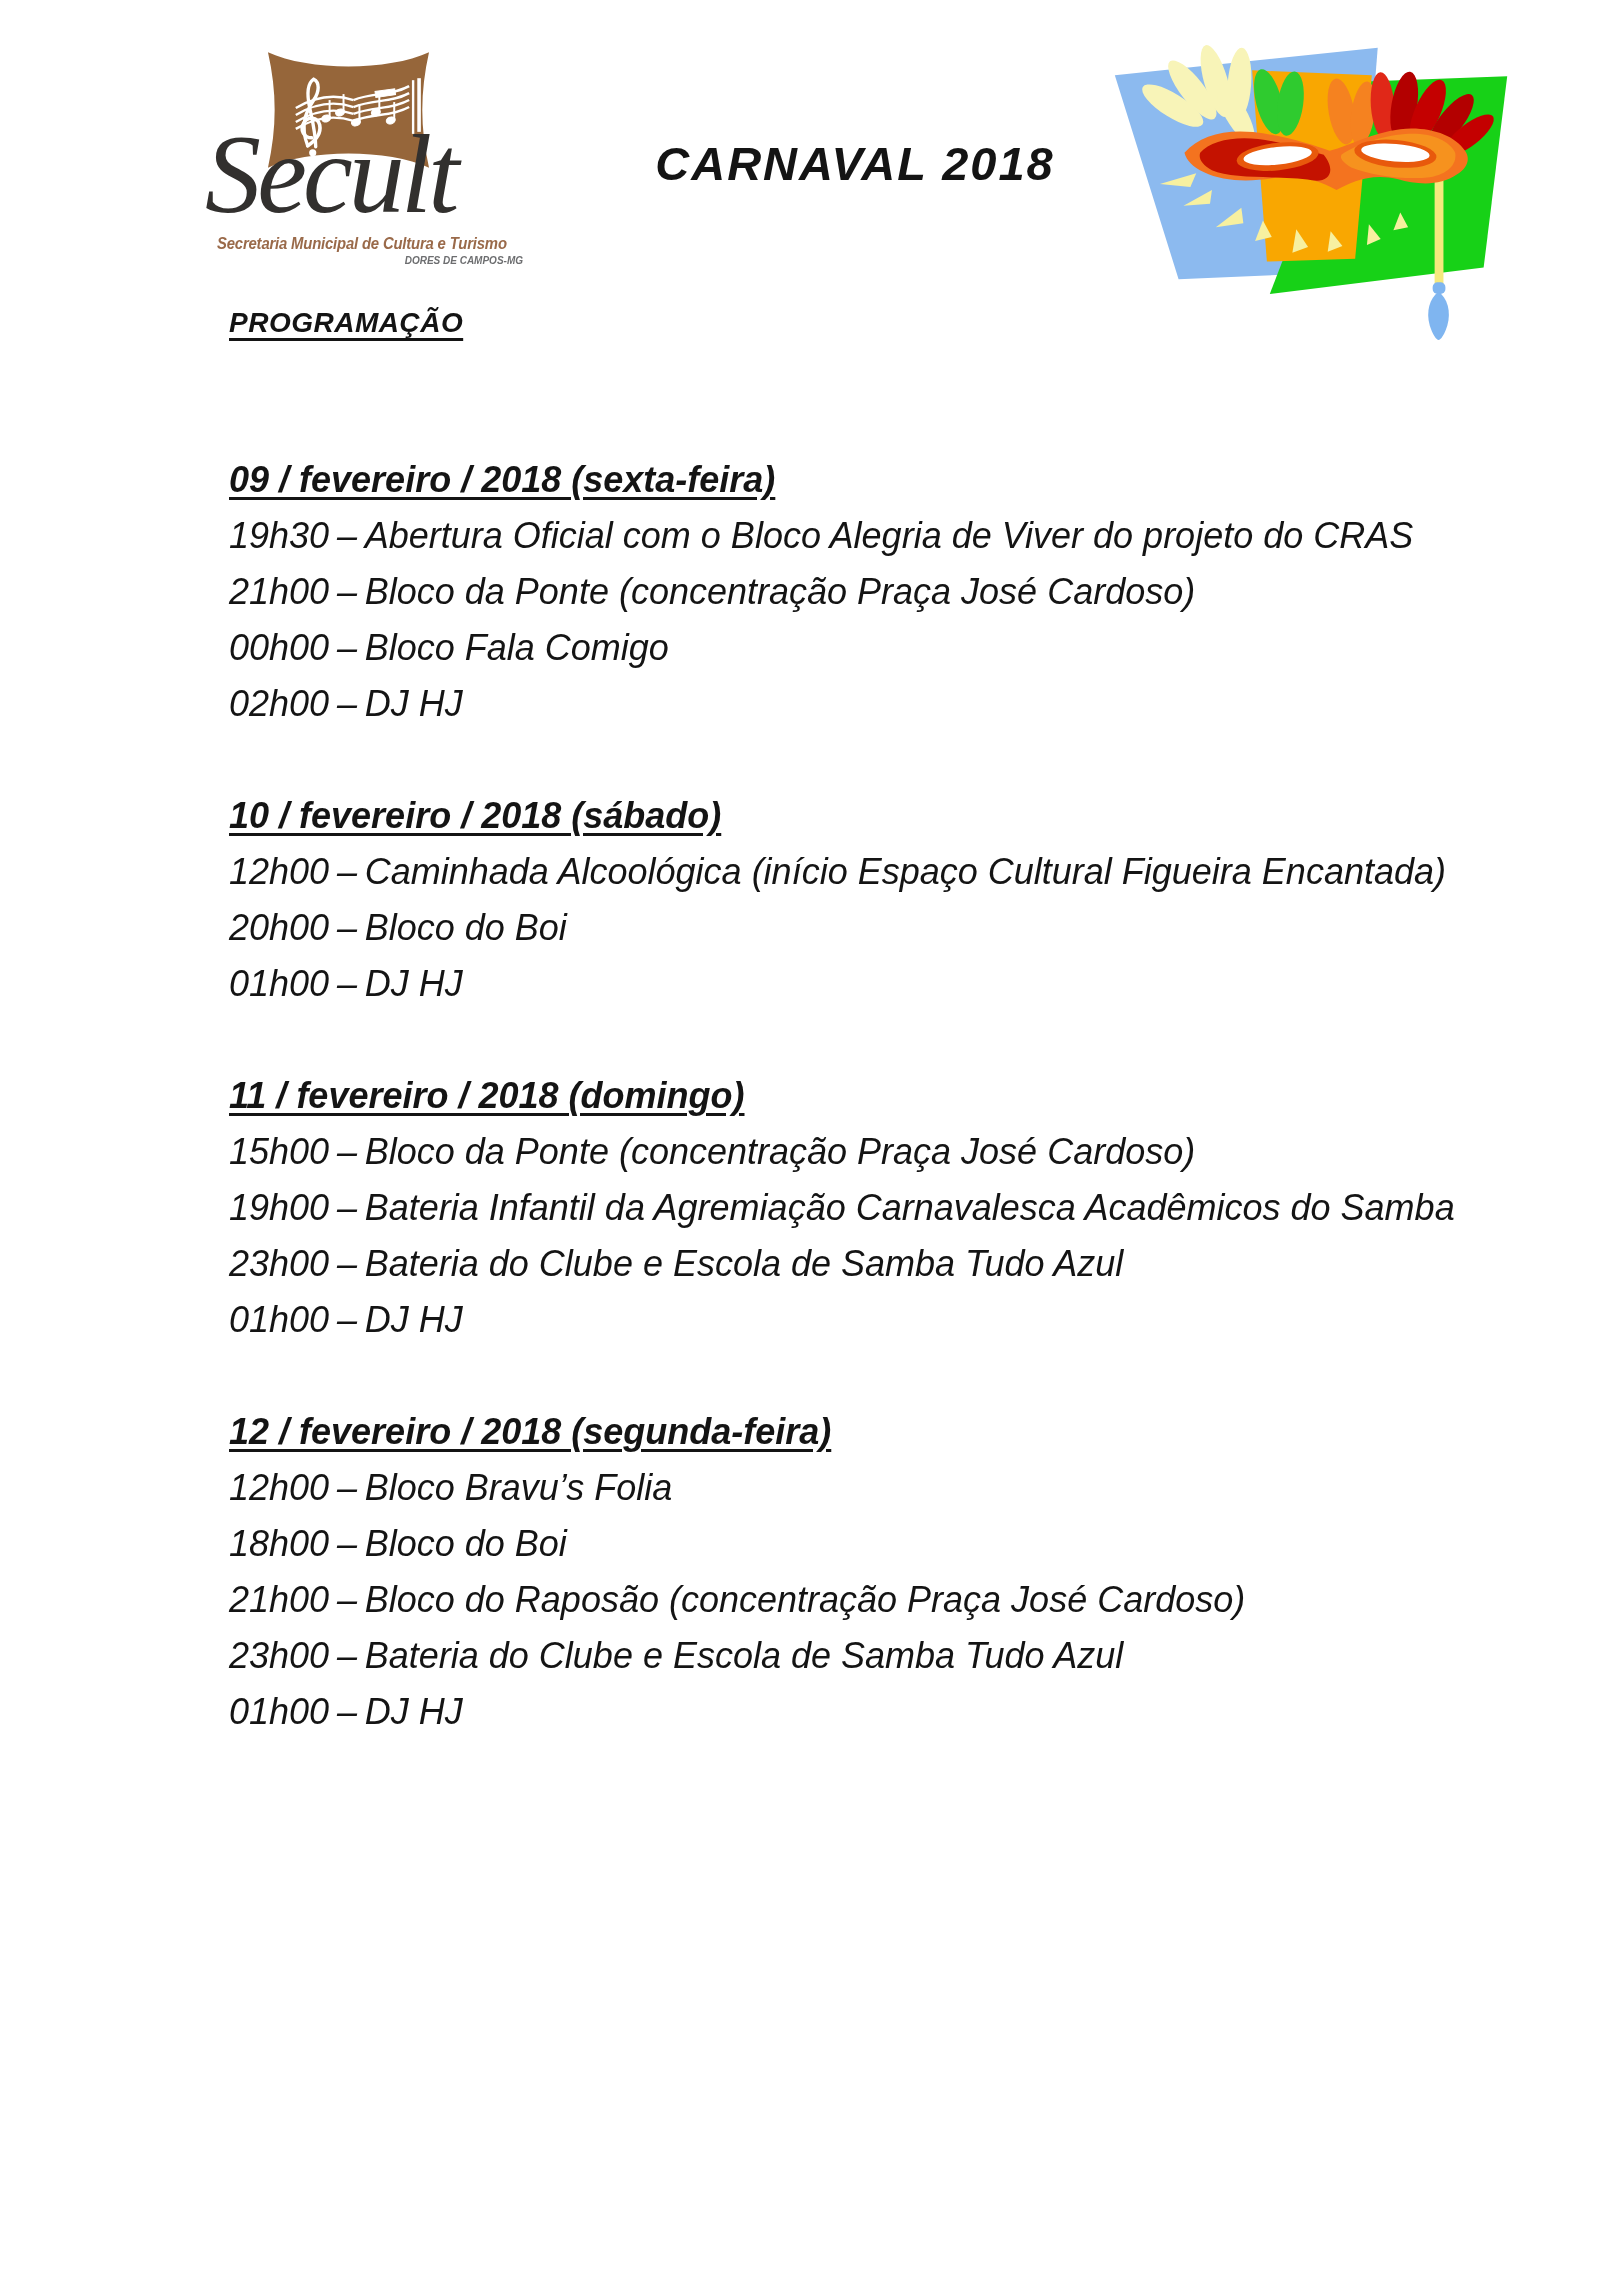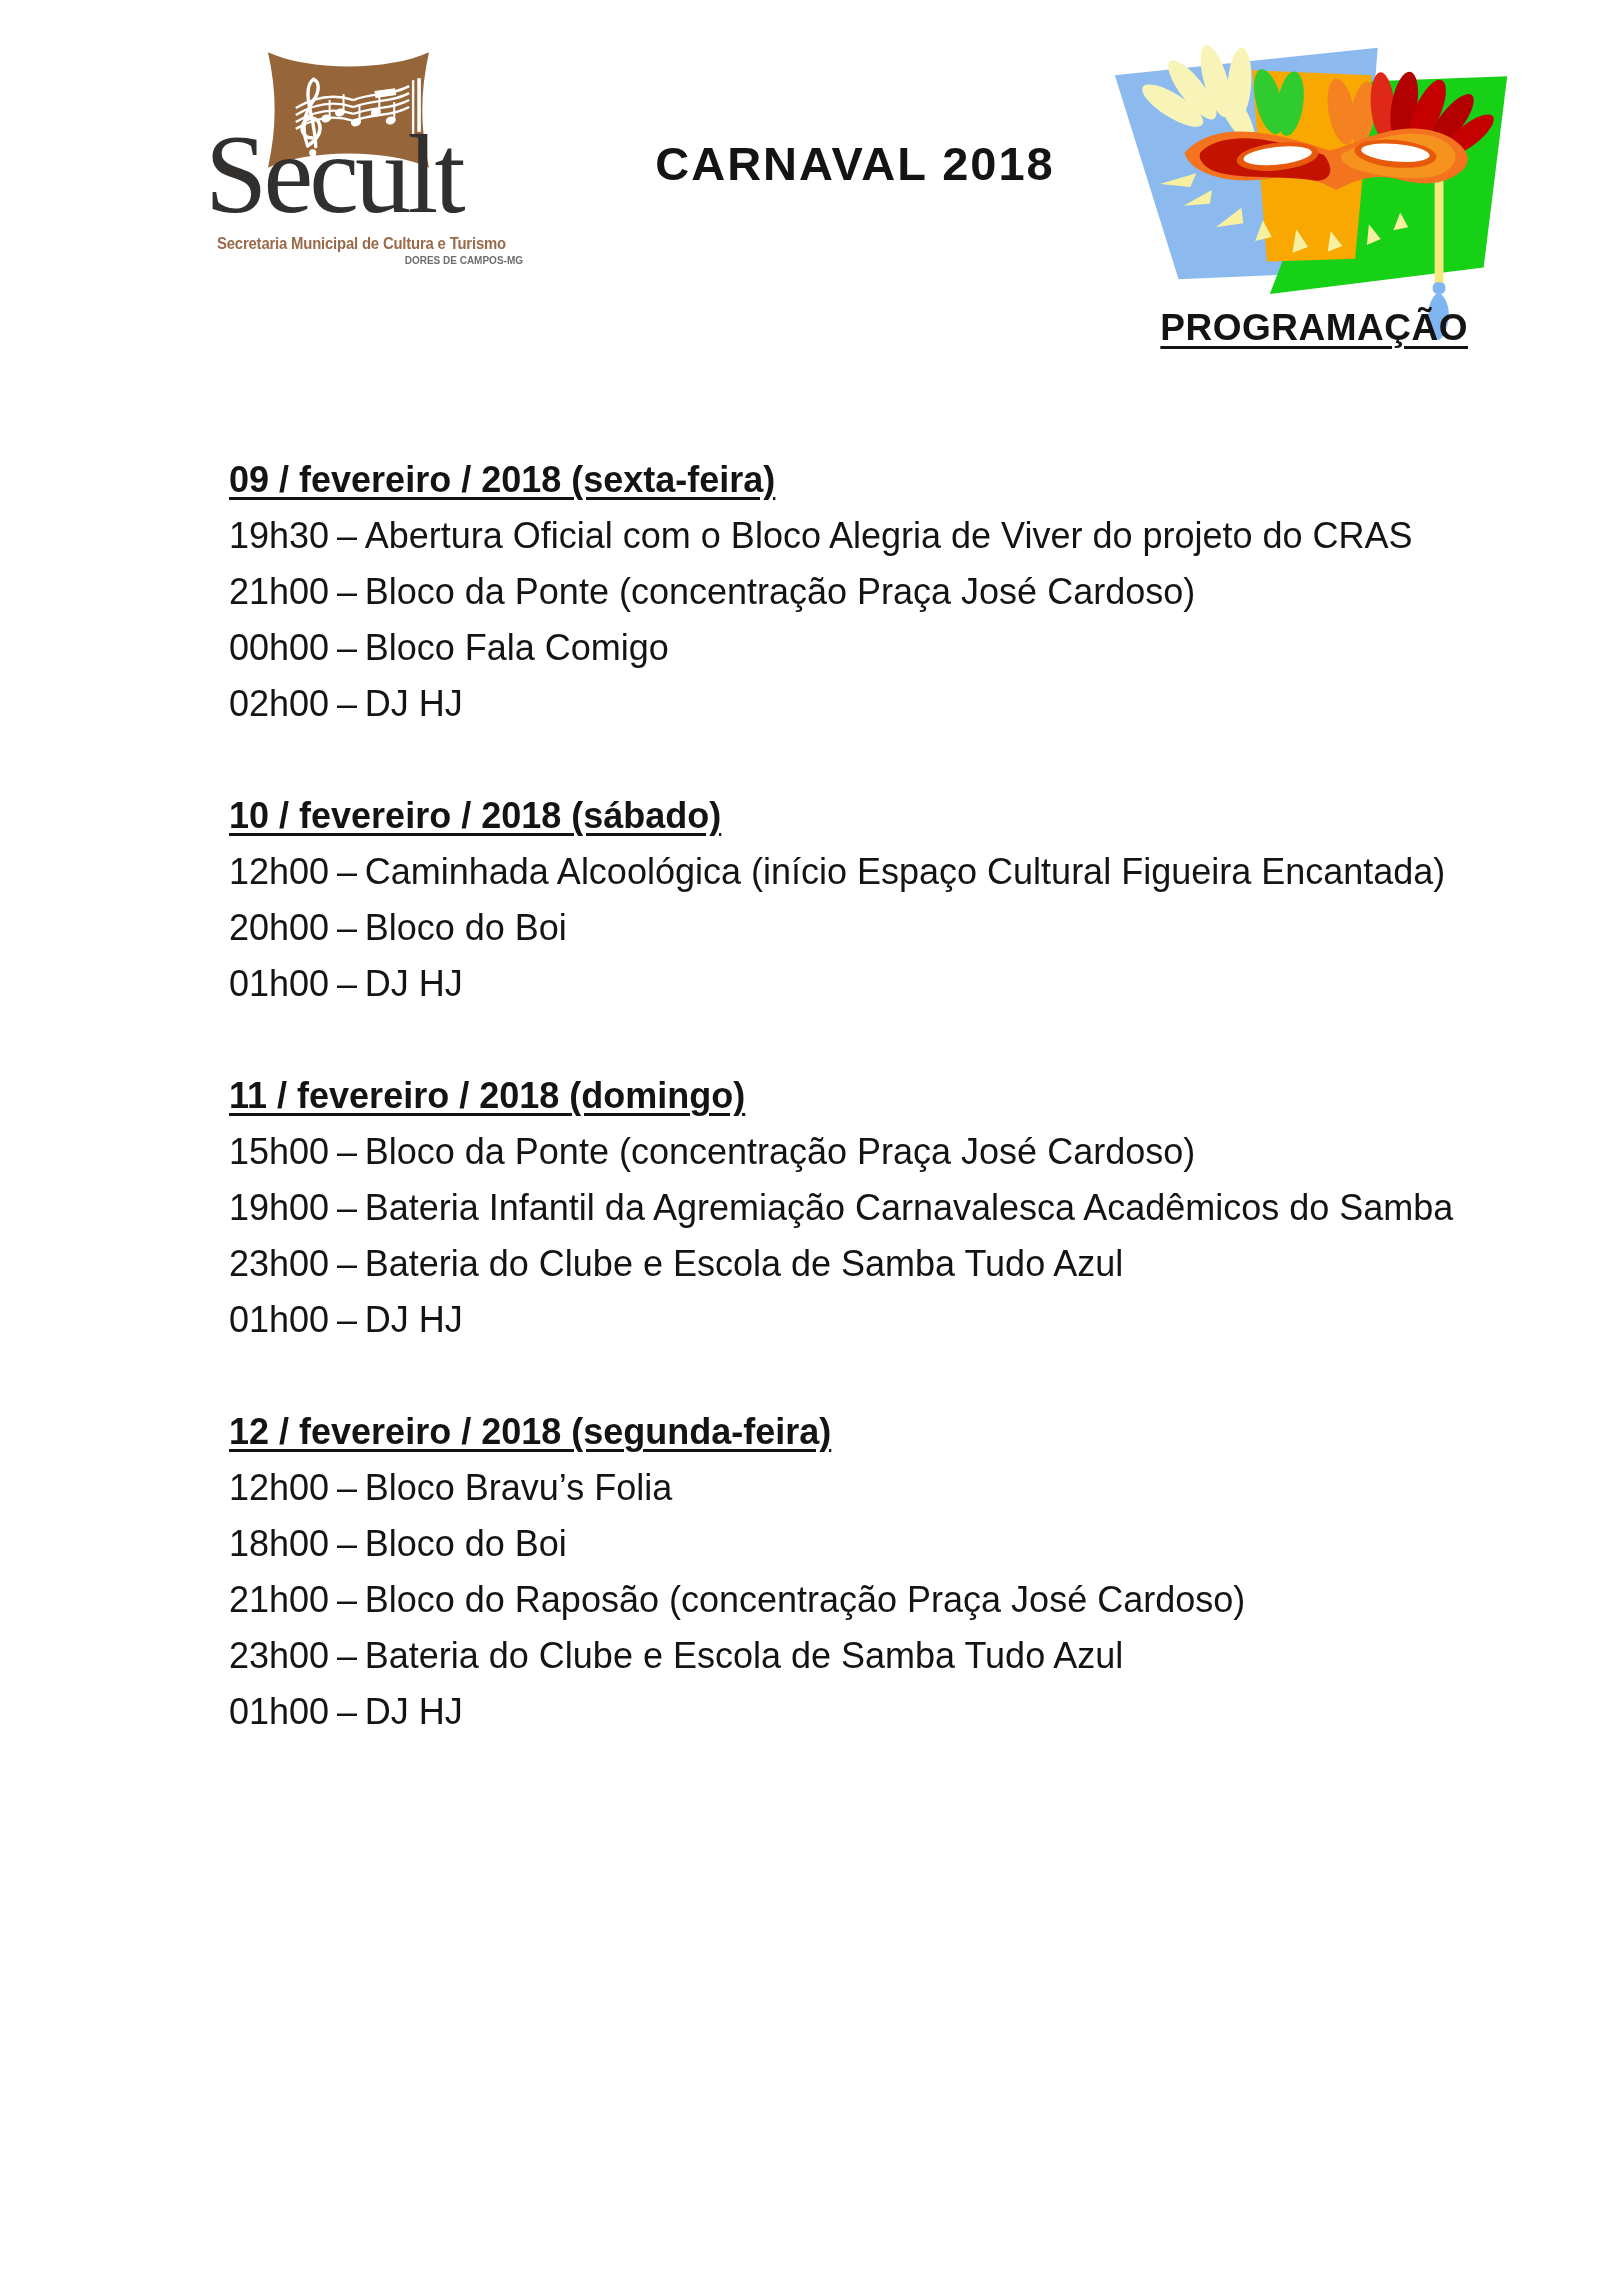--- a/index.html
+++ b/index.html
@@ -25,20 +25,21 @@
     --c-handle_blue:#7fb5f0;
   }
   html,body{margin:0;padding:0;background:#ffffff;}
   .page{
     position:relative;
     width:1620px;height:2136px;
     background:#ffffff;
     font-family:"Liberation Sans", sans-serif;
     color:var(--c-text);
     overflow:hidden;
+    font-style:italic;
   }
   
   .logo{position:absolute;left:209px;top:44px;width:316px;height:230px;}
   .plaque-svg{position:absolute;left:55px;top:5.9px;width:169px;height:120px;}
   .wordmark{
     position:absolute;left:-3.9px;top:74px;
     font-family:"Liberation Serif", serif;
     font-size:112px;line-height:112px;letter-spacing:-3.9px;
     color:var(--c-wordmark);
     white-space:nowrap;
@@ -57,23 +58,23 @@
     white-space:nowrap;
   }
   
   .title{
     position:absolute;left:229px;top:128px;width:1228px;margin:12px;
     text-align:center;
     font-size:47px;line-height:1;font-weight:bold;letter-spacing:2px;
     white-space:nowrap;
   }
   .prog{
-    position:absolute;left:240px;top:309px;width:1228px;margin:0;
-    text-align:right;
-    font-size:37px;line-height:1;font-weight:bold;
+    position:absolute;left:229px;top:309px;width:1228px;margin:0;
+    text-align:left;
+    font-size:28px;line-height:1;font-weight:bold;
     text-decoration:underline;
     text-decoration-thickness:2.9px;
     text-underline-offset:5.9px;
     letter-spacing:0.5px;
   }
   
   .mask-art{position:absolute;left:1106px;top:35px;width:412px;height:309px;}
   
   .schedule{position:absolute;left:229px;top:452px;width:1274px;}
   .schedule h3,.schedule p{margin:0;line-height:56px;font-size:36px;}

